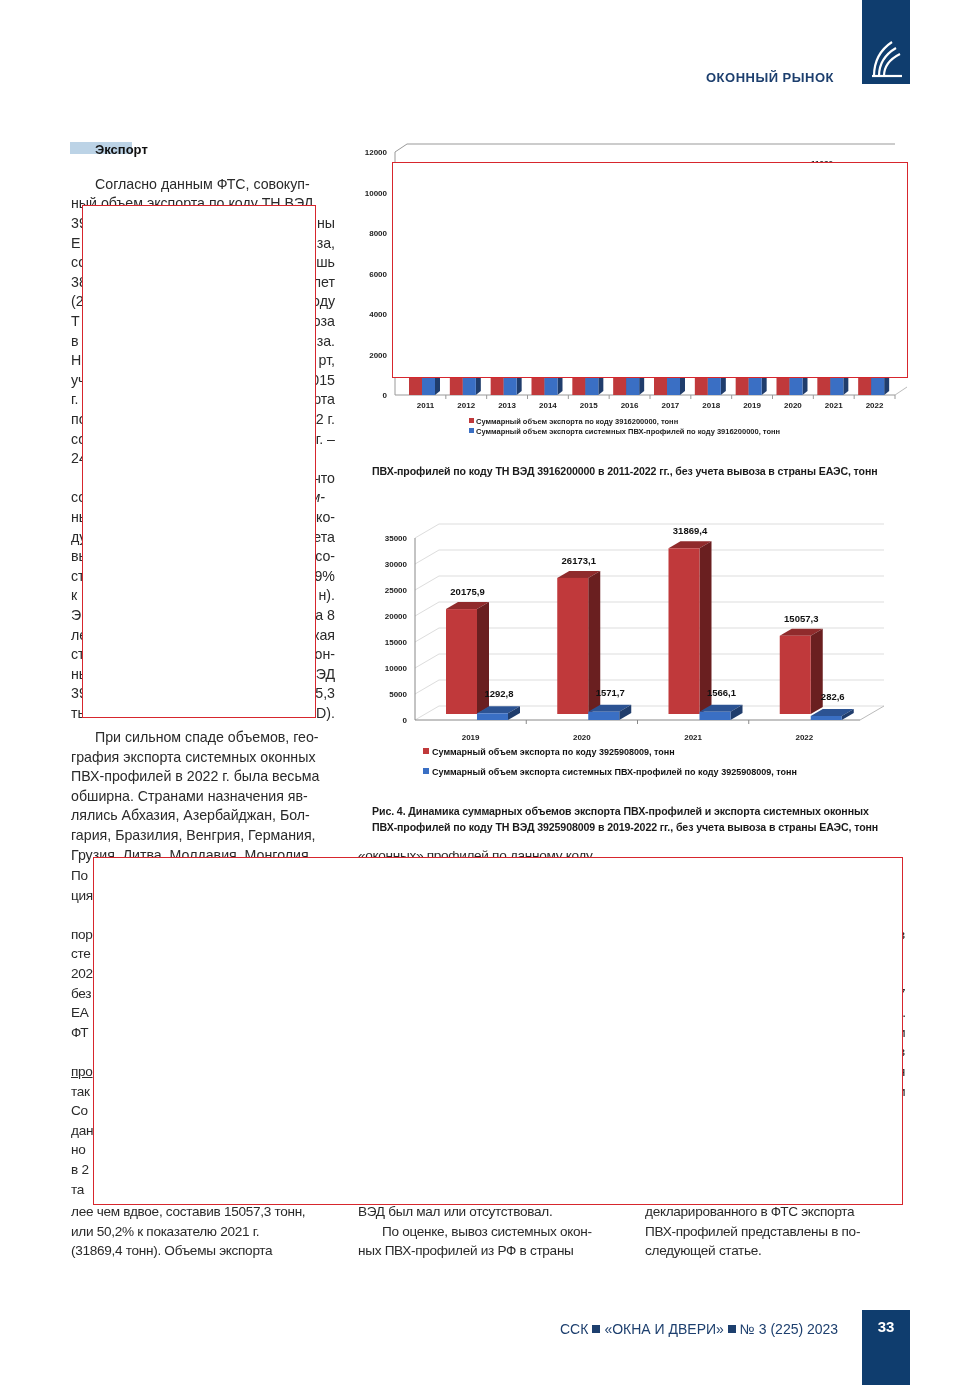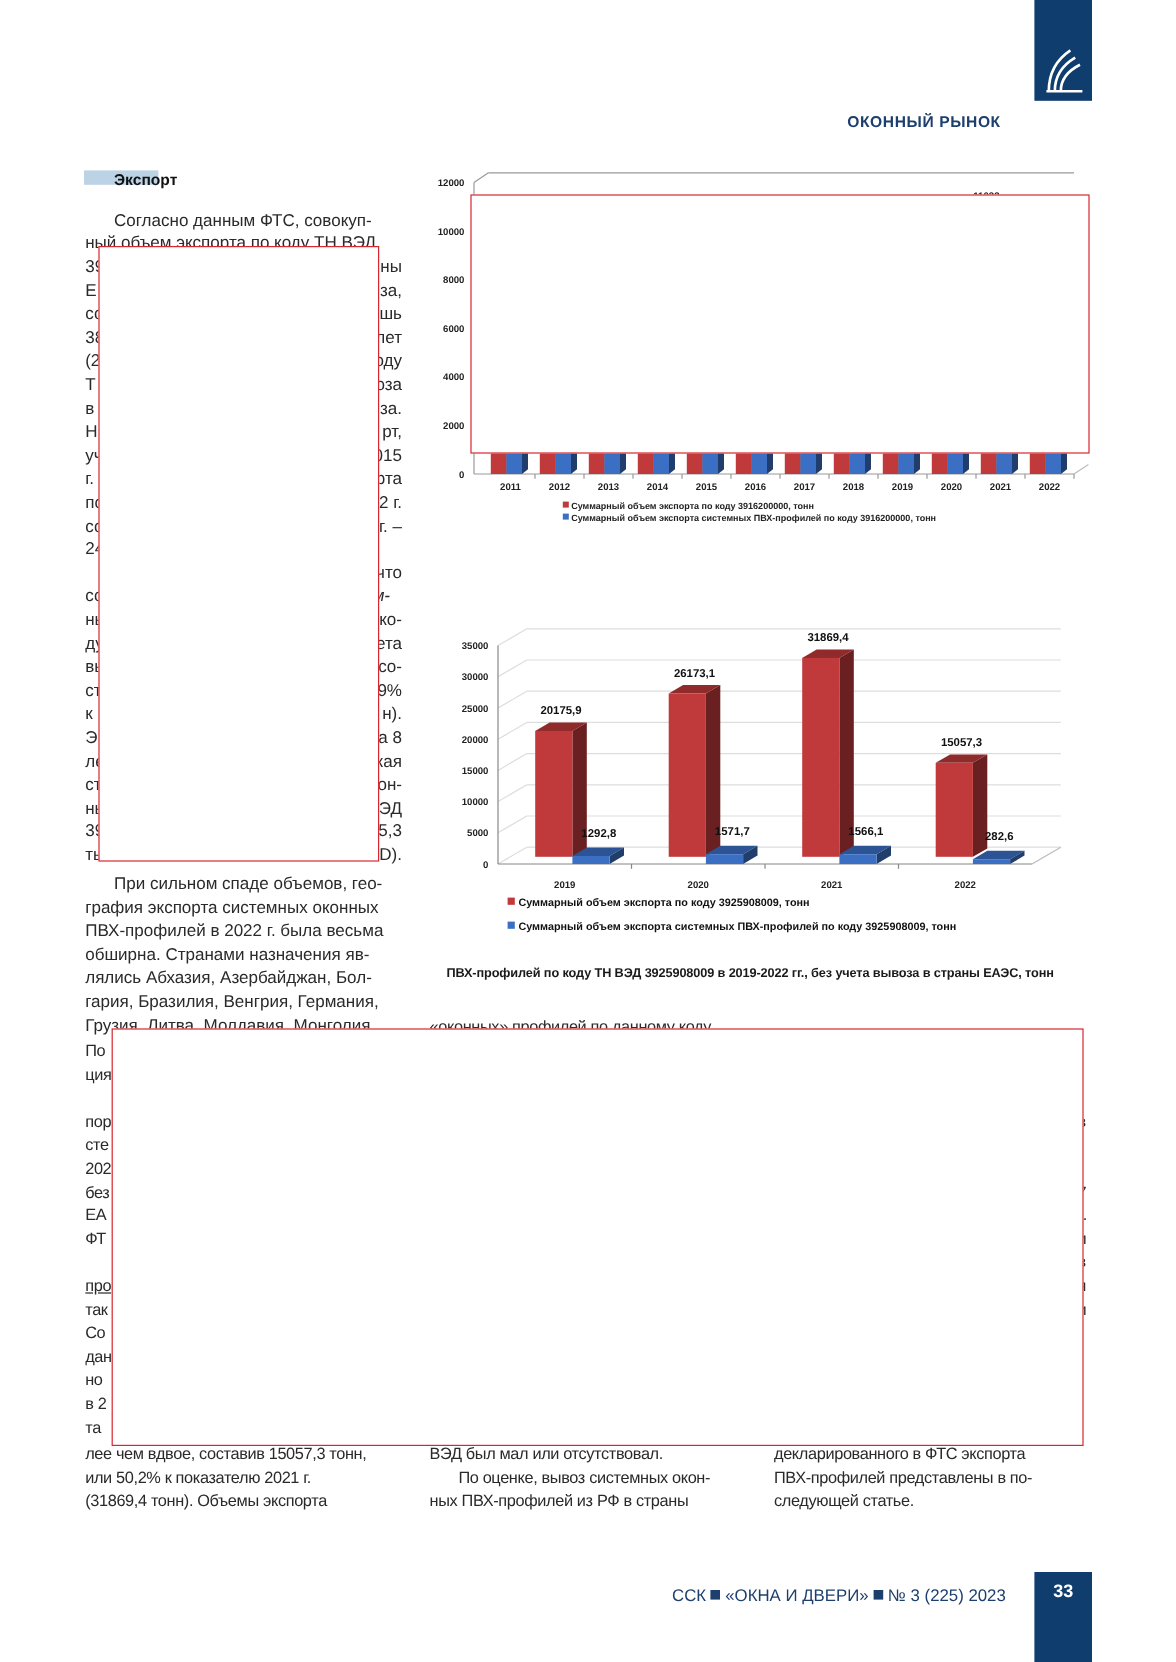--- a/index.html
+++ b/index.html
@@ -1,18 +1,18 @@
 <!DOCTYPE html>
 <html><head>
 <meta charset="utf-8">
 <style>
   html,body{margin:0;padding:0;background:#fff;}
   body{width:980px;height:1385px;position:relative;overflow:hidden;font-family:"Liberation Sans",sans-serif;color:#222;}
   .abs{position:absolute;}
-  .hdr-title{left:706px;top:70px;font-size:13px;font-weight:bold;color:#1d3f6e;letter-spacing:0.5px;margin-top:24px;}
+  .hdr-title{left:706px;top:70px;font-size:13px;font-weight:bold;color:#1d3f6e;letter-spacing:0.5px;}
   .logo-bar{left:862px;top:0;width:48px;height:84px;background:#0f3d6e;}
   .section-bar{left:70px;top:142px;width:62px;height:12px;background:#bcd3e6;}
   .section-title{left:95px;top:142px;font-size:13px;font-weight:bold;color:#111;}
   .body-text{font-size:14.2px;line-height:19.6px;color:#2a2a2a;text-align:justify;}
   .narrow{font-size:13.6px;letter-spacing:-0.3px;}
   .col1{left:71px;width:264px;}
   .redact{border:1.5px solid #d7262d;background:#fff;box-sizing:border-box;}
   .caption{font-size:10.6px;font-weight:bold;color:#1a1a1a;line-height:16px;letter-spacing:-0.1px;}
   .axis-lbl{font-size:8px;font-weight:bold;fill:#222;font-family:"Liberation Sans",sans-serif;}
   .legend-txt{font-size:7.5px;font-weight:bold;fill:#222;font-family:"Liberation Sans",sans-serif;}
@@ -271,20 +271,21 @@
     <text x="519.5833333333334" y="268" text-anchor="middle" class="axis-lbl">2022</text>
     <text x="467" y="26" text-anchor="middle" class="axis-lbl">11032</text>
     <rect x="114" y="278" width="5" height="5" fill="#c0393b"></rect>
     <text x="121" y="284" class="legend-txt">Суммарный объем экспорта по коду 3916200000, тонн</text>
     <rect x="114" y="288" width="5" height="5" fill="#3a6fc4"></rect>
     <text x="121" y="294" class="legend-txt">Суммарный объем экспорта системных ПВХ-профилей по коду 3916200000, тонн</text>
   </svg>
 <div class="abs redact" style="left:392px;top:162px;width:516px;height:216px;"></div>
 
 <div class="abs caption" style="left:372px;top:463px;width:530px;">
+  <div>ПВХ-профилей по коду ТН ВЭД 3916200000 в 2011-2022 гг., без учета вывоза в страны ЕАЭС, тонн</div>
 </div>
 
 <svg class="abs" style="left:360px;top:520px;" width="550" height="265" id="fig4svg">
     <line x1="55" y1="200" x2="79" y2="186" stroke="#ddd"></line>
     <line x1="79" y1="186" x2="524" y2="186" stroke="#ddd"></line>
     <text x="47" y="203" text-anchor="end" class="axis-lbl">0</text>
     <line x1="55" y1="174" x2="79" y2="160" stroke="#ddd"></line>
     <line x1="79" y1="160" x2="524" y2="160" stroke="#ddd"></line>
     <text x="47" y="177" text-anchor="end" class="axis-lbl">5000</text>
     <line x1="55" y1="148" x2="79" y2="134" stroke="#ddd"></line>
@@ -363,20 +364,21 @@
     <text x="472.75" y="180" text-anchor="middle" class="dlabel">282,6</text>
     <line x1="388.75" y1="200" x2="388.75" y2="204" stroke="#888"></line>
     <text x="444.375" y="220" text-anchor="middle" class="axis-lbl">2022</text>
     <rect x="63" y="228" width="6" height="6" fill="#c0393b"></rect>
     <text x="72" y="235" class="legend2-txt">Суммарный объем экспорта по коду 3925908009, тонн</text>
     <rect x="63" y="248" width="6" height="6" fill="#3a6fc4"></rect>
     <text x="72" y="255" class="legend2-txt">Суммарный объем экспорта системных ПВХ-профилей по коду 3925908009, тонн</text>
   </svg>
 
 <div class="abs caption" style="left:372px;top:803px;width:530px;">
+  <div>Рис. 4. Динамика суммарных объемов экспорта ПВХ-профилей и экспорта системных оконных</div>
   <div>ПВХ-профилей по коду ТН ВЭД 3925908009 в 2019-2022 гг., без учета вывоза в страны ЕАЭС, тонн</div>
 </div>
 
 <div class="abs body-text narrow line" style="left:358px;top:846px;width:270px;">«оконных» профилей по данному коду</div>
 <div class="abs body-text narrow line" style="left:645px;top:846px;width:265px;margin-top:20px;">ЕАЭС в 2022 г. так же снизился, со-</div>
 
 <div id="lower-left" class="abs" style="left:71px;top:866px;width:30px;">
     <div class="body-text narrow line" style="height:19.6px;">По</div>
     <div class="body-text narrow line" style="height:19.6px;">ция</div>
     <div class="body-text narrow line" style="height:19.6px;"></div>

